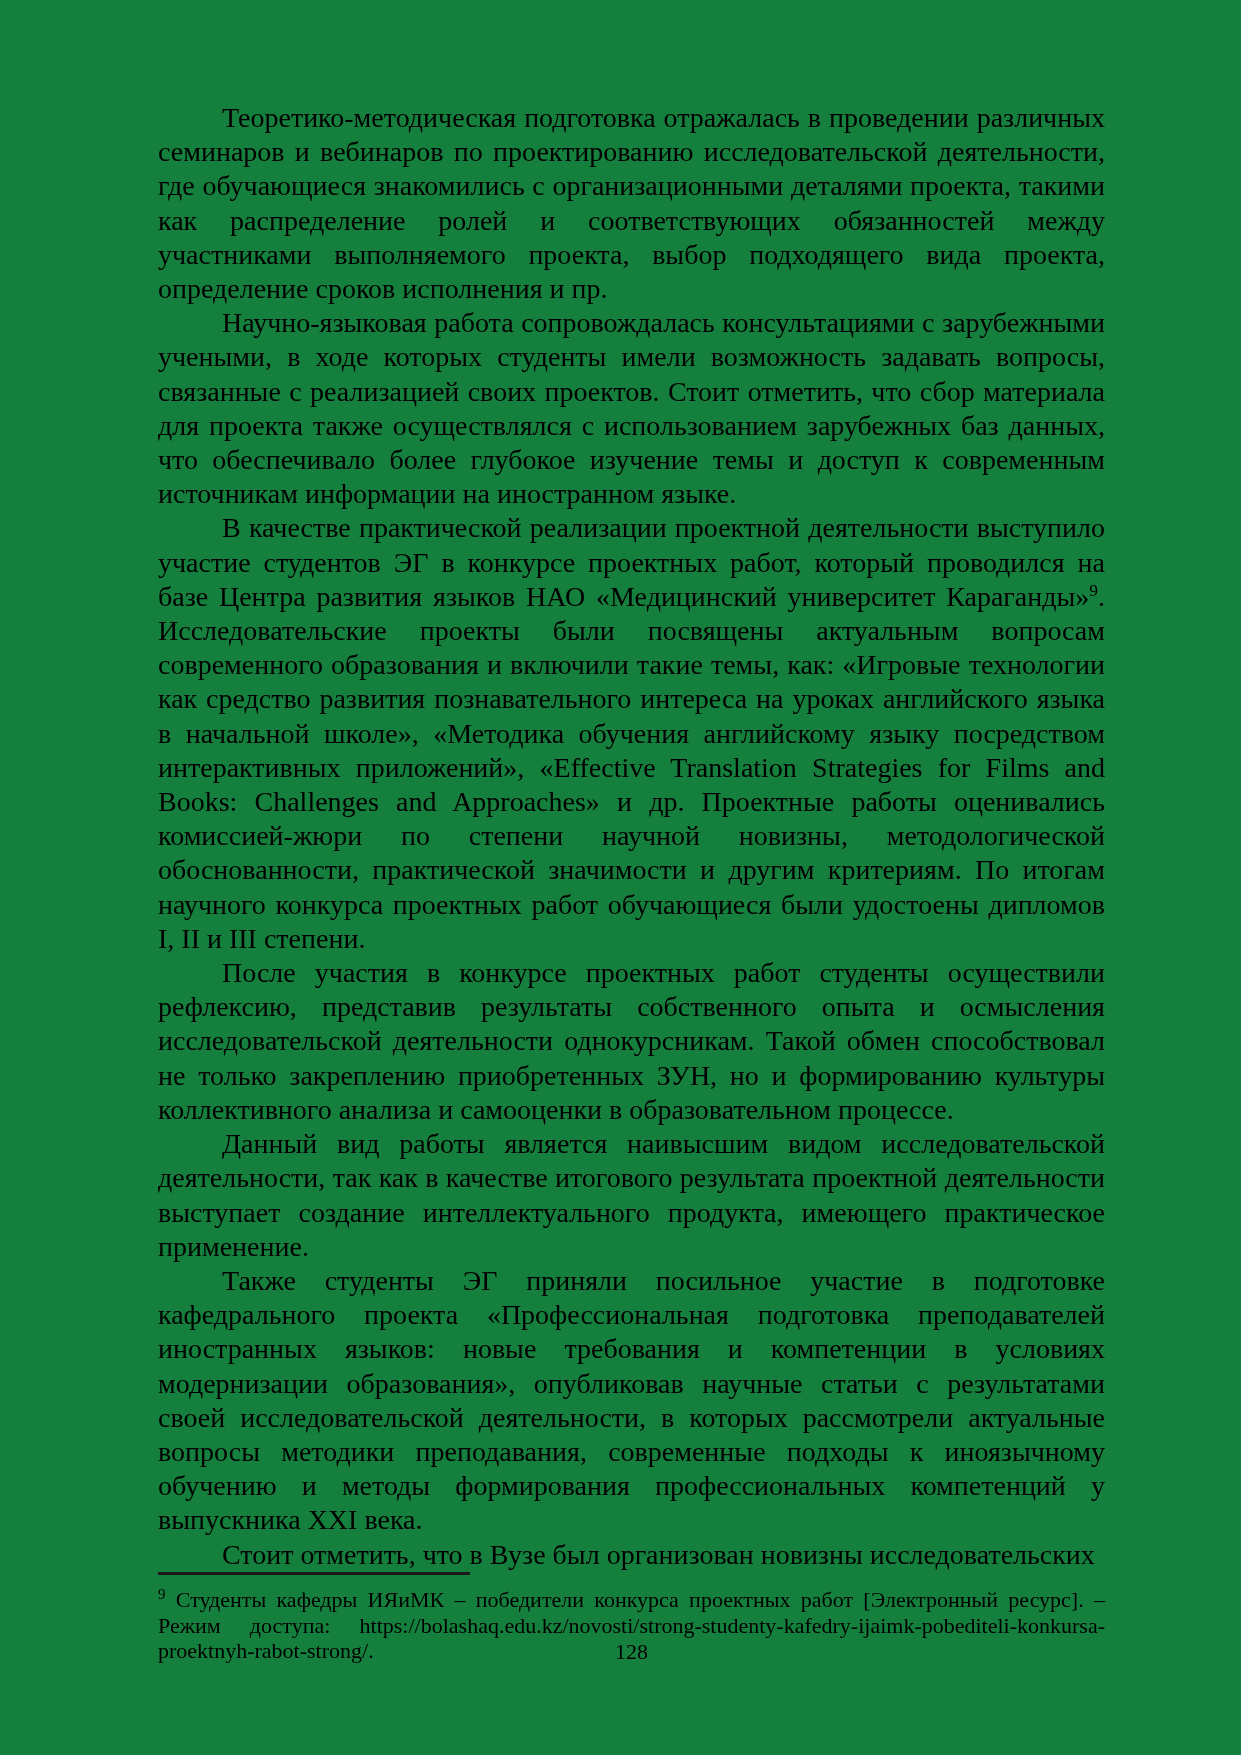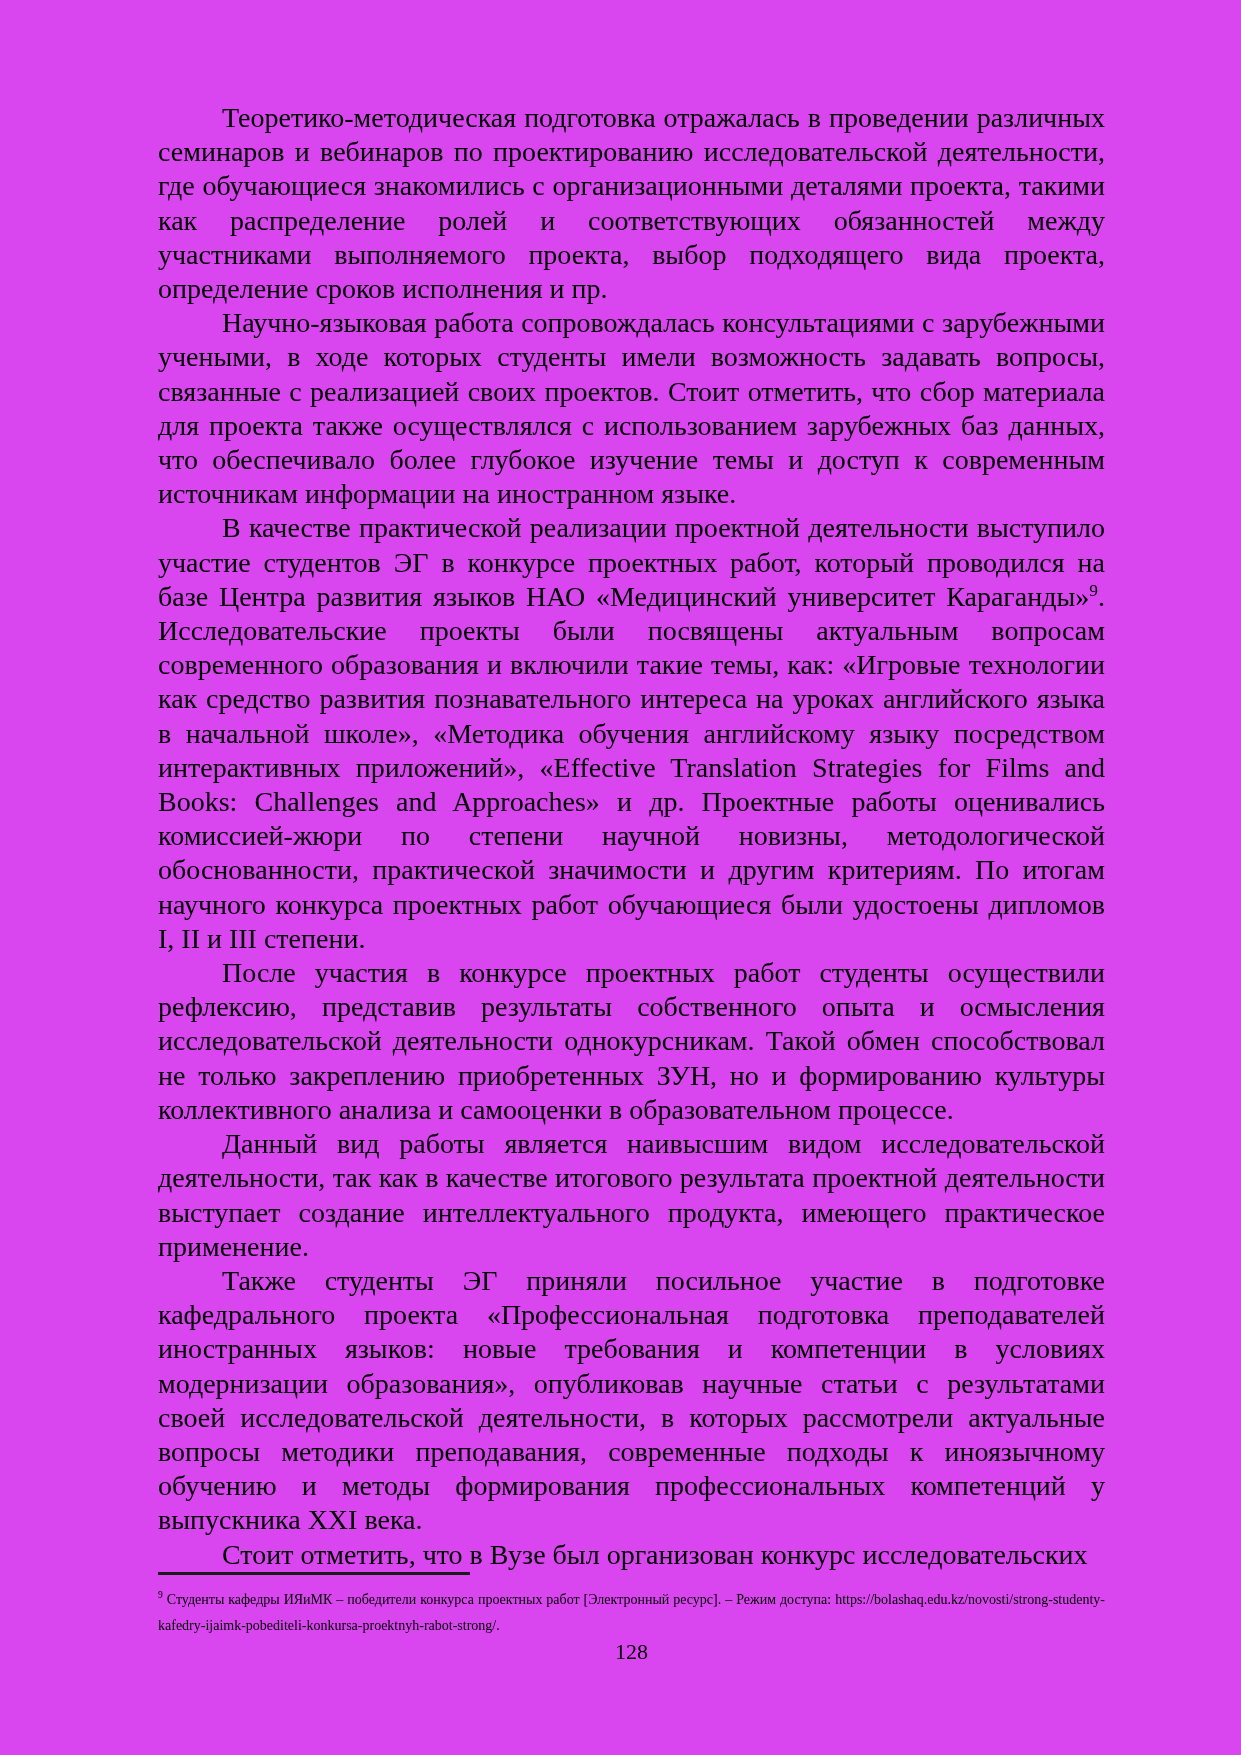--- a/index.html
+++ b/index.html
@@ -1,21 +1,21 @@
 <!DOCTYPE html>
 <html><head>
   <meta charset="utf-8">
   <style>
     * { margin: 0; padding: 0; box-sizing: border-box; }
     html, body { background: #ffffff; }
     .page {
       position: relative;
       width: 1241px;
       height: 1755px;
-      background: #d946ef;
+      background: #15803d;
       overflow: hidden;
       font-family: "Liberation Serif", "DejaVu Serif", serif;
       color: #000000;
     }
     .body-text {
       position: absolute;
       left: 158px;
       top: 101px;
       width: 947px;
       font-size: 28px;
@@ -37,21 +37,21 @@
       top: 1572px;
       width: 947px;
     }
     .footnote-sep {
       width: 312px;
       height: 0;
       border-top: 3px solid #1a1a1a;
       margin-bottom: 12px;
     }
     .footnote-text {
-      font-size: 14px;
+      font-size: 22px;
       line-height: 25.5px;
       text-align: justify;
       overflow-wrap: break-word;
     }
     .footnote-text .fnref {
       font-size: 0.68em;
     }
     .page-number {
       position: absolute;
       left: 158px;
@@ -67,21 +67,21 @@
 
 <div class="page">
 
   <div class="body-text">
     <p>Теоретико-методическая подготовка отражалась в проведении различных семинаров и вебинаров по проектированию исследовательской деятельности, где обучающиеся знакомились с организационными деталями проекта, такими как распределение ролей и соответствующих обязанностей между участниками выполняемого проекта, выбор подходящего вида проекта, определение сроков исполнения и пр.</p>
     <p>Научно-языковая работа сопровождалась консультациями с зарубежными учеными, в ходе которых студенты имели возможность задавать вопросы, связанные с реализацией своих проектов. Стоит отметить, что сбор материала для проекта также осуществлялся с использованием зарубежных баз данных, что обеспечивало более глубокое изучение темы и доступ к современным источникам информации на иностранном языке.</p>
     <p><span>В качестве практической реализации проектной деятельности выступило участие студентов ЭГ в конкурсе проектных работ, который проводился на базе Центра развития языков НАО «Медицинский университет Караганды»</span><sup class="fnref">9</sup><span>. Исследовательские проекты были посвящены актуальным вопросам современного образования и включили такие темы, как: «Игровые технологии как средство развития познавательного интереса на уроках английского языка в начальной школе», «Методика обучения английскому языку посредством интерактивных приложений», «Effective Translation Strategies for Films and Books: Challenges and Approaches» и др. Проектные работы оценивались комиссией-жюри по степени научной новизны, методологической обоснованности, практической значимости и другим критериям. По итогам научного конкурса проектных работ обучающиеся были удостоены дипломов I, II и III степени.</span></p>
     <p>После участия в конкурсе проектных работ студенты осуществили рефлексию, представив результаты собственного опыта и осмысления исследовательской деятельности однокурсникам. Такой обмен способствовал не только закреплению приобретенных ЗУН, но и формированию культуры коллективного анализа и самооценки в образовательном процессе.</p>
     <p>Данный вид работы является наивысшим видом исследовательской деятельности, так как в качестве итогового результата проектной деятельности выступает создание интеллектуального продукта, имеющего практическое применение.</p>
     <p>Также студенты ЭГ приняли посильное участие в подготовке кафедрального проекта «Профессиональная подготовка преподавателей иностранных языков: новые требования и компетенции в условиях модернизации образования», опубликовав научные статьи с результатами своей исследовательской деятельности, в которых рассмотрели актуальные вопросы методики преподавания, современные подходы к иноязычному обучению и методы формирования профессиональных компетенций у выпускника XXI века.</p>
-    <p>Стоит отметить, что в Вузе был организован конкурс исследовательских</p>
+    <p>Стоит отметить, что в Вузе был организован новизны исследовательских</p>
   </div>
 
   <div class="footnote-block">
     <div class="footnote-sep"></div>
     <div class="footnote-text"><sup class="fnref">9</sup><span> Студенты кафедры ИЯиМК – победители конкурса проектных работ [Электронный ресурс]. – Режим доступа: https://bolashaq.edu.kz/novosti/strong-studenty-kafedry-ijaimk-pobediteli-konkursa-proektnyh-rabot-strong/.</span></div>
   </div>
 
   <div class="page-number">128</div>
 
 </div>

